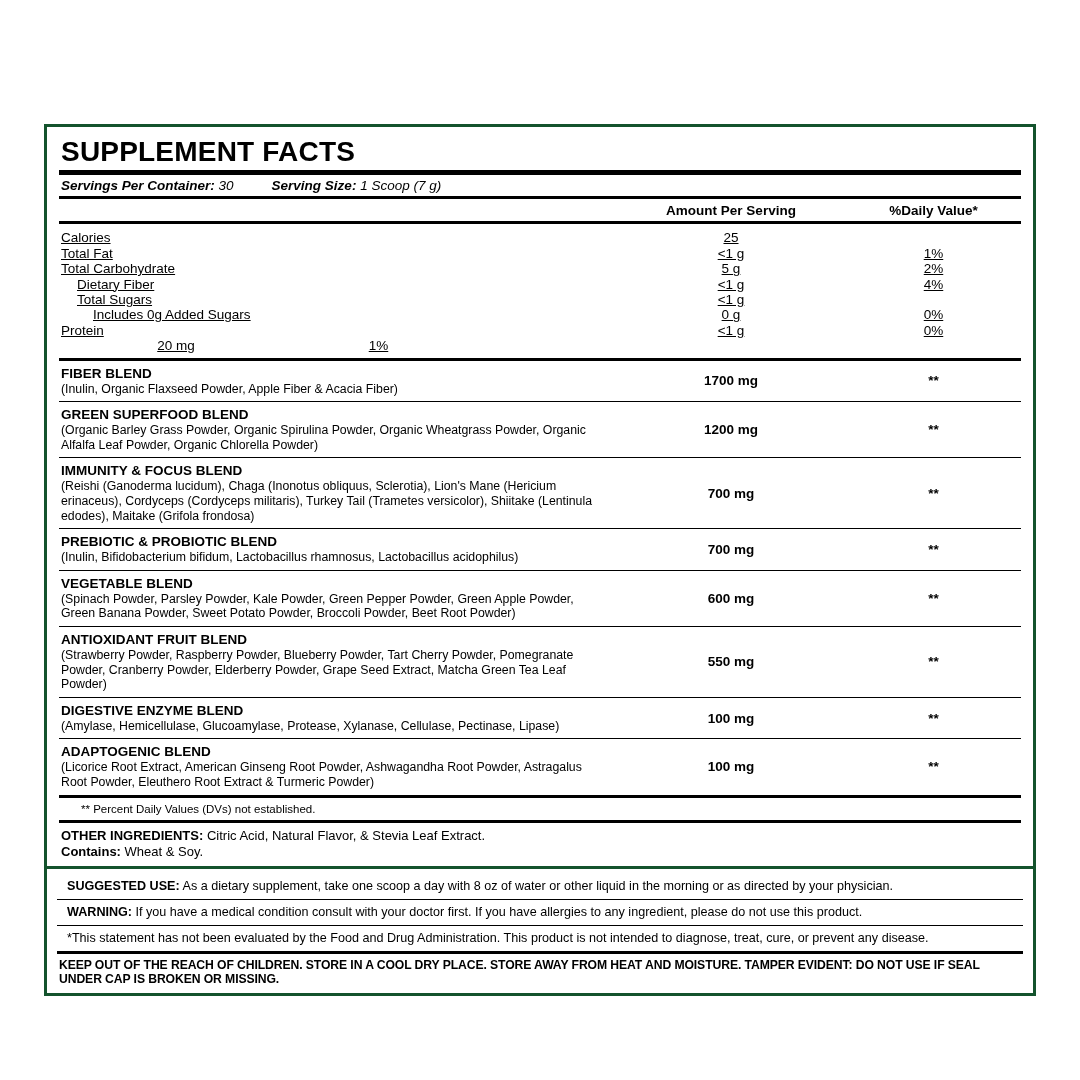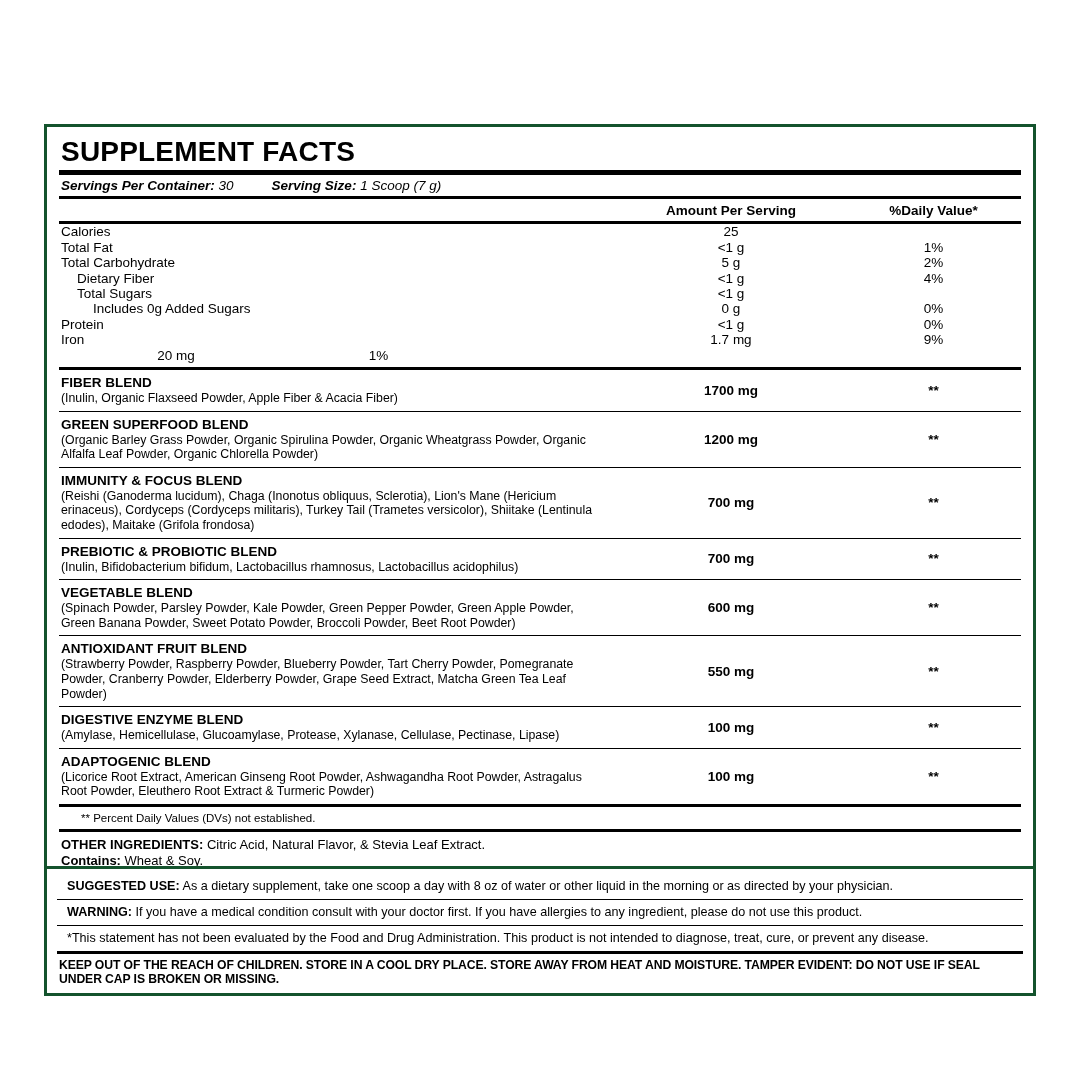--- a/index.html
+++ b/index.html
@@ -65,21 +65,21 @@
   .nutri-row {
     display: flex;
     font-size: 13.5px;
     line-height: 15.4px;
   }
   .nutri-row .name { flex: 1; }
   .nutri-row .amt { width: 230px; text-align: center; }
   .nutri-row .dv  { width: 175px; text-align: center; }
   .indent1 { padding-left: 16px; }
   .indent2 { padding-left: 32px; }
-  .nutri-block { padding: 0 0 4px 2px; }
+  .nutri-block { padding: 6px 0 4px 2px; text-decoration: underline; }
 
   .blend {
     display: flex;
     align-items: flex-start;
     padding: 5px 0 5px 2px;
   }
   .blend .txt { flex: 1; padding-right: 6px; }
   .blend .bname {
     font-size: 13.5px;
     font-weight: bold;
@@ -187,25 +187,20 @@
         <div class="name indent2">Includes 0g Added Sugars</div>
         <div class="amt">0 g</div>
         <div class="dv">0%</div>
       </div>
       <div class="nutri-row">
         <div class="name">Protein</div>
         <div class="amt">&lt;1 g</div>
         <div class="dv">0%</div>
       </div>
       <div class="nutri-row">
-        <div class="name">Iron</div>
-        <div class="amt">1.7 mg</div>
-        <div class="dv">9%</div>
-      </div>
-      <div class="nutri-row">
         <div class="amt">20 mg</div>
         <div class="dv">1%</div>
       </div>
     </div>
     <div class="rule-med"></div>
 
     <div class="blend">
       <div class="txt">
         <div class="bname">FIBER BLEND</div>
         <div class="bdesc">(Inulin, Organic Flaxseed Powder, Apple Fiber &amp; Acacia Fiber)</div>

